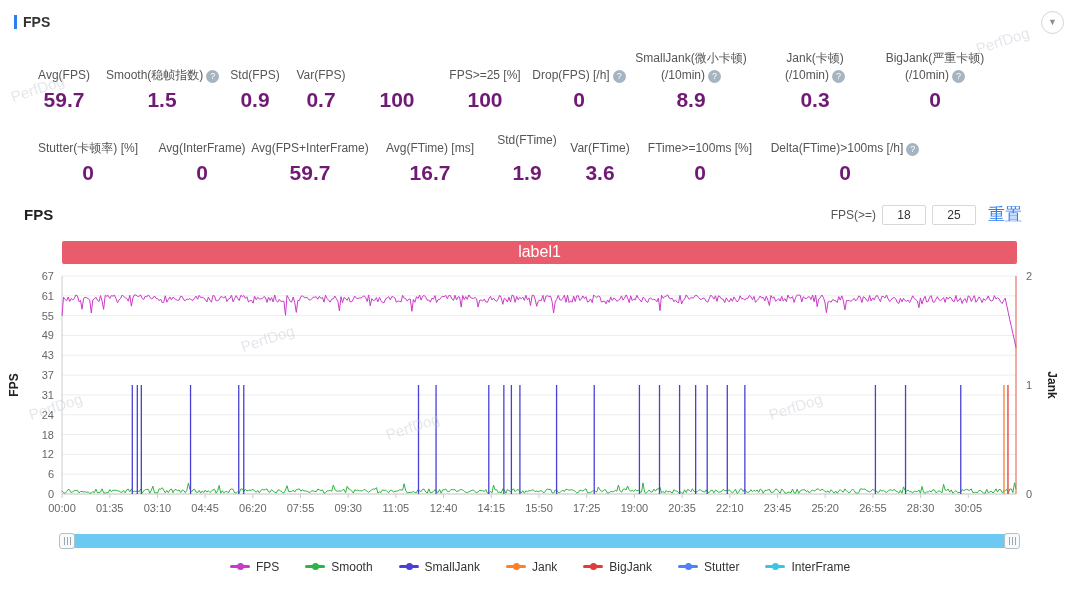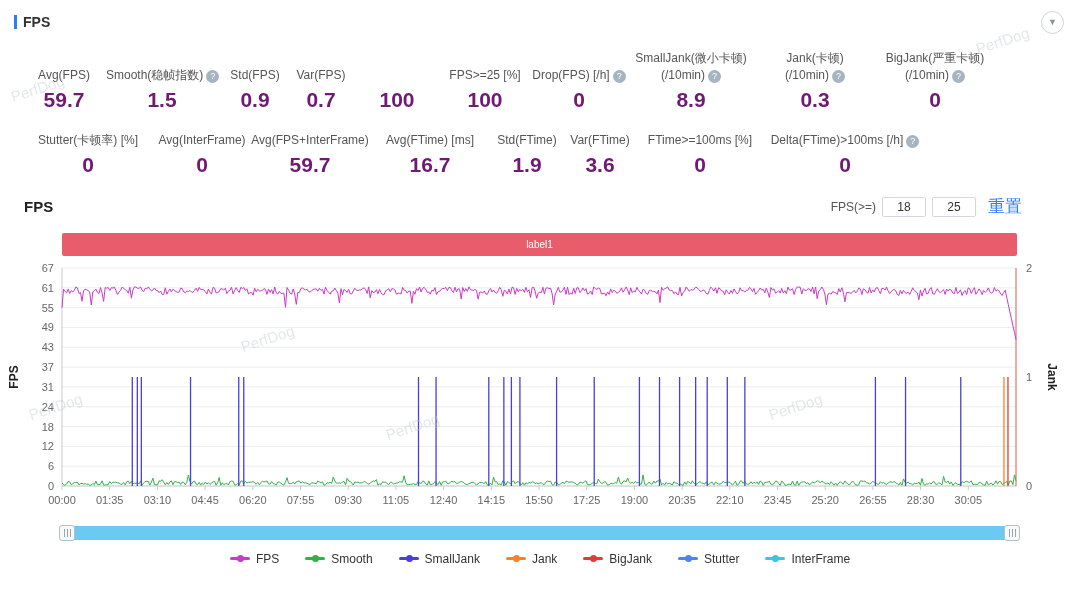--- a/index.html
+++ b/index.html
@@ -41,21 +41,21 @@
   .chart-title { font-size:15px; font-weight:bold; color:#222; }
   .chart-controls { display:flex; align-items:center; }
   .ctl-label { font-size:12px; color:#555; }
   .ctl-input { width:44px; height:20px; border:1px solid #d4d7dc; border-radius:2px;
      text-align:center; font-size:12px; color:#333; margin-left:6px; outline:none; }
   .reset-link { margin-left:12px; color:#2f7df6; font-size:17px; text-decoration:none;
      cursor:pointer; }
 
   
   .banner { margin:14px 63px 0 62px; height:23px; background:#e85c6c; color:#fff;
-     font-size:10px; display:flex; align-items:center; justify-content:center;
+     font-size:16px; display:flex; align-items:center; justify-content:center;
      border-radius:2px; }
 
   
   #chart { display:block; width:1080px; height:262px; }
 
   
   .scrollbar { margin:8px 63px 0 62px; height:14px; background:#6cc9f2;
      border-radius:3px; position:relative; cursor:pointer; }
   .sb-handle { position:absolute; top:-1px; width:16px; height:16px;
      background:#f7f9fa; border:1px solid #b4bfc8; border-radius:3px;
@@ -172,21 +172,21 @@
           <span>Avg(FPS+InterFrame)</span>
         </div>
         <div class="stat-value">59.7</div>
       </div>
       <div class="stat" style="width: 120px;">
         <div class="stat-label">
           <span>Avg(FTime) [ms]</span>
         </div>
         <div class="stat-value">16.7</div>
       </div>
-      <div class="stat" style="width: 74px;">
+      <div class="stat" style="width: 74px; gap: 8px;">
         <div class="stat-label">
           <span>Std(FTime)</span>
         </div>
         <div class="stat-value">1.9</div>
       </div>
       <div class="stat" style="width: 72px;">
         <div class="stat-label">
           <span>Var(FTime)</span>
         </div>
         <div class="stat-value">3.6</div>

